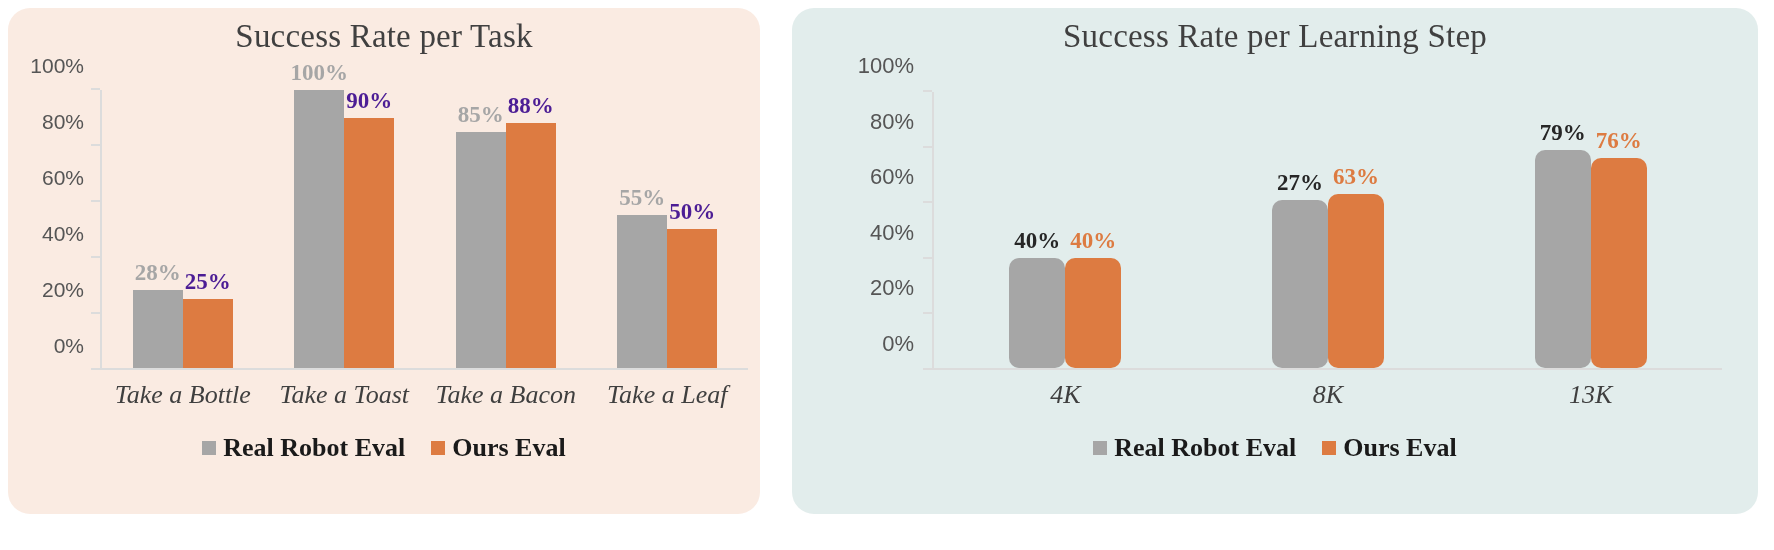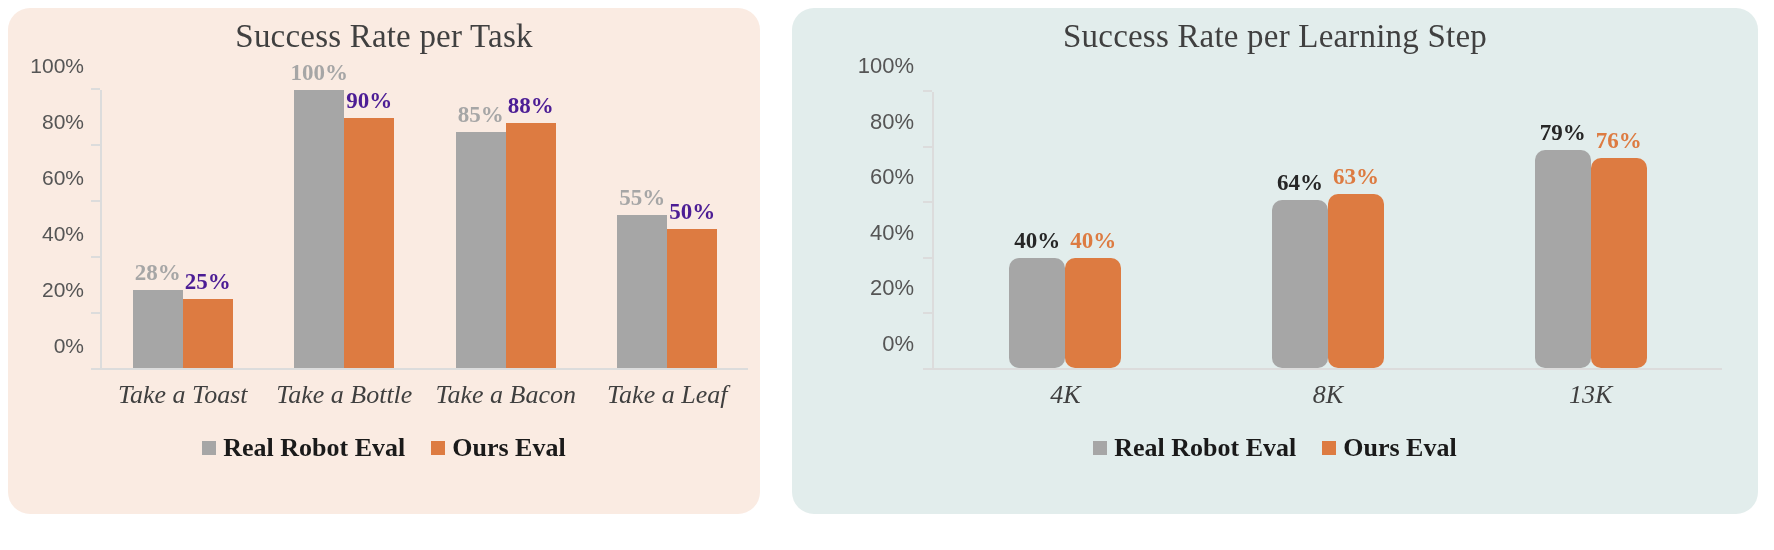--- a/index.html
+++ b/index.html
@@ -267,22 +267,22 @@
               </div>
               <div class="bar ours" style="height: 50%;">
                 <div class="bar-label">50%</div>
               </div>
             </div>
           </div>
         </div>
     </div>
 
     <div class="cats">
+        <div class="cat">Take a Bottle</div>
         <div class="cat">Take a Toast</div>
-        <div class="cat">Take a Bottle</div>
         <div class="cat">Take a Bacon</div>
         <div class="cat">Take a Leaf</div>
       </div>
 
     <div class="legend">
       <div class="legend-item">
         <span class="swatch real"></span>
         <span class="legend-text">Real Robot Eval</span>
       </div>
       <div class="legend-item">
@@ -319,21 +319,21 @@
                 <div class="bar-label">40%</div>
               </div>
               <div class="bar ours" style="height: 40%;">
                 <div class="bar-label">40%</div>
               </div>
             </div>
           </div>
           <div class="group">
             <div class="bar-wrap">
               <div class="bar real" style="height: 61%;">
-                <div class="bar-label">64%</div>
+                <div class="bar-label">27%</div>
               </div>
               <div class="bar ours" style="height: 63%;">
                 <div class="bar-label">63%</div>
               </div>
             </div>
           </div>
           <div class="group">
             <div class="bar-wrap">
               <div class="bar real" style="height: 79%;">
                 <div class="bar-label">79%</div>

